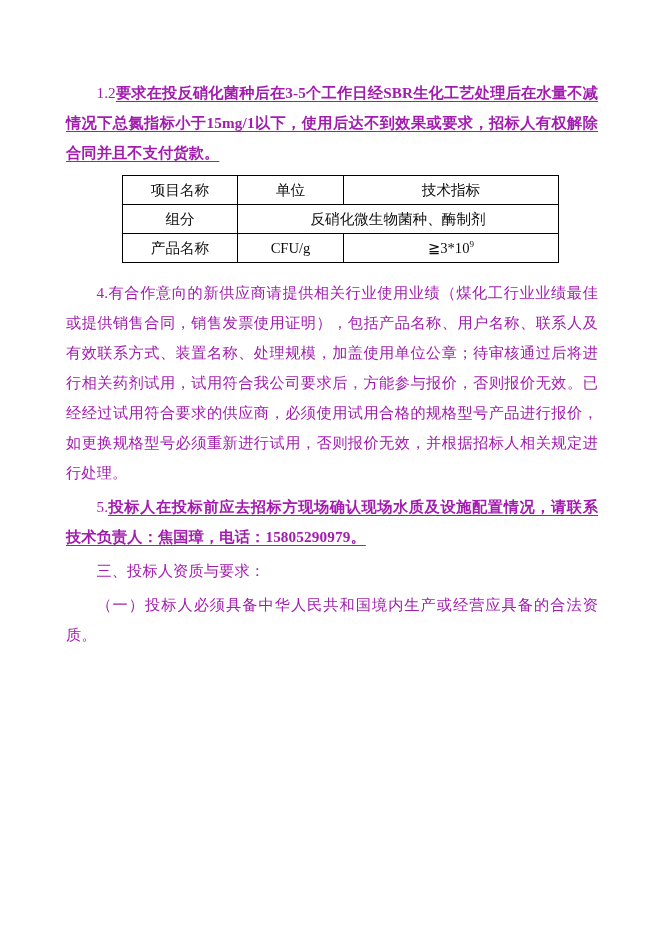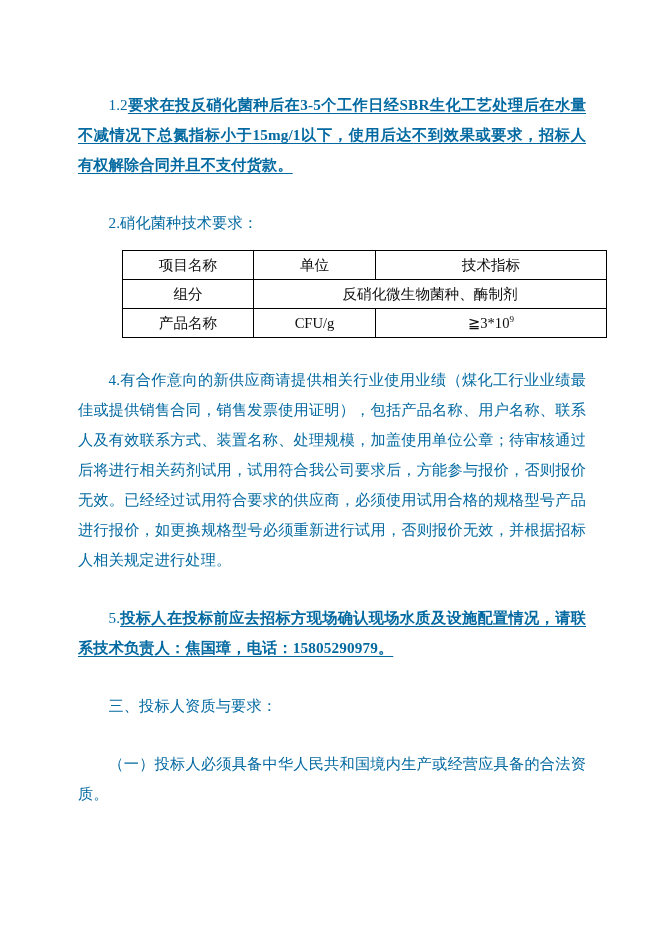--- a/index.html
+++ b/index.html
@@ -28,23 +28,23 @@
     top: 78px;
     width: 532px;
   }
 
   
   .para {
     font-size: 15.2px;
     line-height: 30px;
     text-align: justify;
     text-justify: inter-ideograph;
-    margin: 12px;
+    margin: 0;
     letter-spacing: 0.15px;
-    color: #0369a1;
+    color: #a21caf;
   }
   .para.indent {
     text-indent: 2em;
   }
   .para.bold {
     font-weight: normal;
   }
   .u {
     text-decoration: underline;
     text-underline-offset: 3px;
@@ -78,40 +78,39 @@
     width: 421px;
     table-layout: fixed;
   }
   table.spec td {
     border: 1px solid #000000;
     height: 26px;
     text-align: center;
     vertical-align: middle;
     font-size: 14.6px;
     line-height: 24px;
-    padding: 1px 10px;
+    padding: 1px 2px;
     color: #0d0d0d;
     font-family: "Liberation Serif", "DejaVu Serif", serif;
   }
   td.c1 { width: 110px; }
   td.c2 { width: 101px; }
   td.c3 { width: 210px; }
   td.unitcell { font-size: 13.4px; }
 </style>
 </head>
 <body>
 
 <div class="page">
   <div class="content">
 
     <p class="para indent"><span class="num ascii">1.2</span><span class="b u">要求在投反硝化菌种后在3-5个工作日经SBR生化工艺处理后在水量不减情况下总氮指标小于15mg/1以下，使用后达不到效果或要求，招标人有权解除合同并且不支付货款。</span></p>
 
     <div class="gap-sm"></div>
 
-    <p class="para indent"><span class="num ascii">2.</span><span>硝化菌种技术要求：</span></p>
 
     <div class="tbl-wrap">
       <table class="spec">
         <tbody>
           <tr>
             <td class="c1">项目名称</td>
             <td class="c2">单位</td>
             <td class="c3">技术指标</td>
           </tr>
           <tr>

